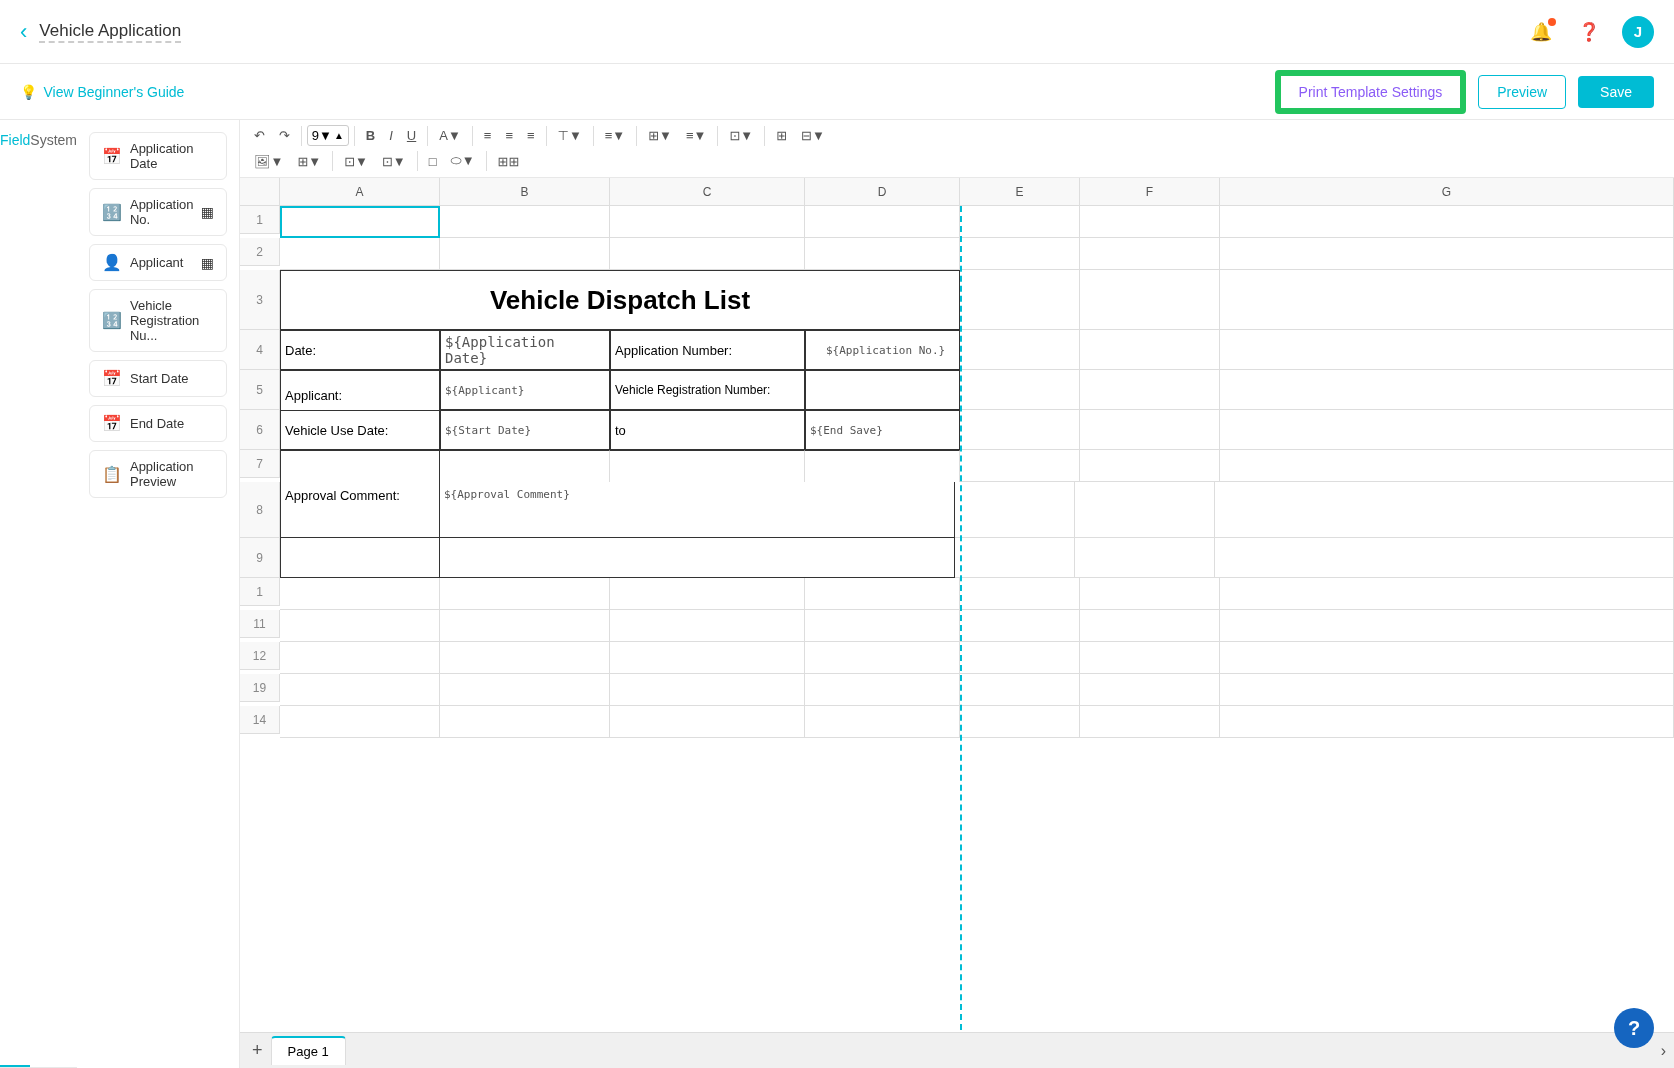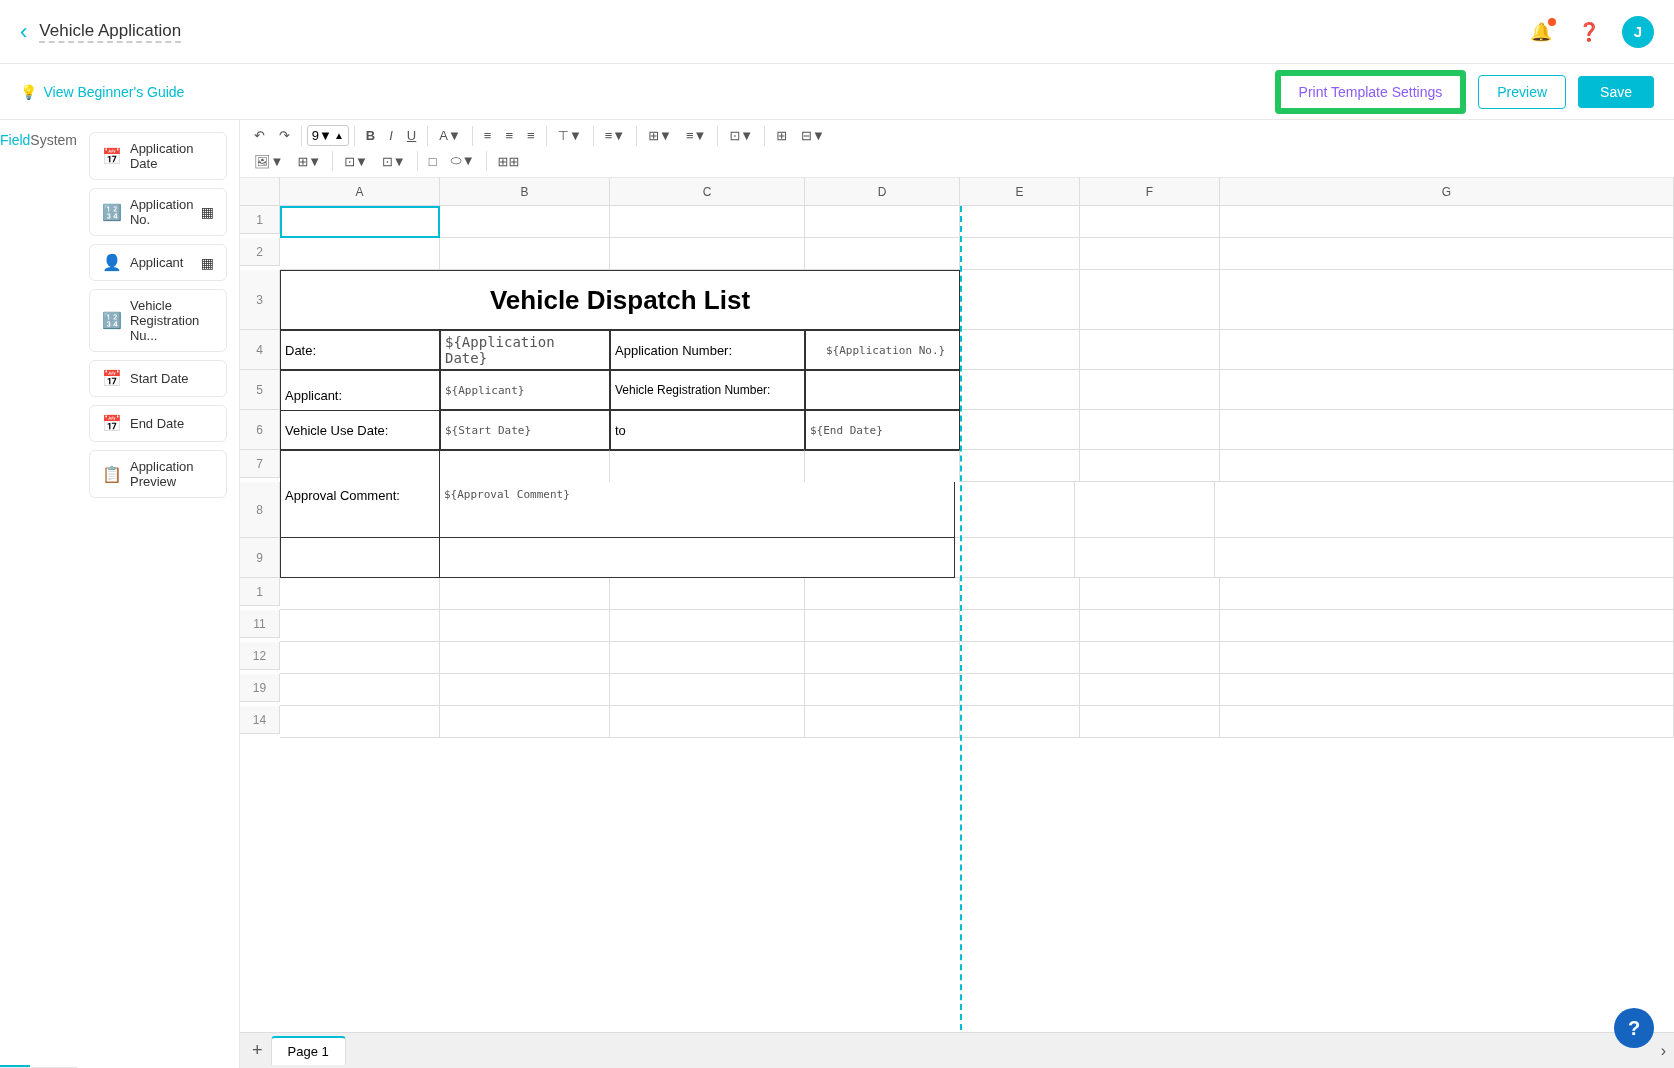--- a/index.html
+++ b/index.html
@@ -356,21 +356,21 @@
         <div class="sheet-cell col-e" style="height:40px;"></div>
         <div class="sheet-cell col-f" style="height:40px;"></div>
         <div class="sheet-cell col-g" style="height:40px;"></div>
       </div>
 
       <div class="sheet-row row-h40">
         <div class="row-num-cell" style="height:40px;">6</div>
         <div class="sheet-cell col-a" style="height:40px; border: 1px solid #333;">Vehicle Use Date:</div>
         <div class="sheet-cell col-b" style="height:40px; border: 1px solid #333; font-family: monospace; font-size: 11px; color: #555;">${Start Date}</div>
         <div class="sheet-cell col-c" style="height:40px; border: 1px solid #333;">to</div>
-        <div class="sheet-cell col-d" style="height:40px; border: 1px solid #333; font-family: monospace; font-size: 11px; color: #555;">${End Date}</div>
+        <div class="sheet-cell col-d" style="height:40px; border: 1px solid #333; font-family: monospace; font-size: 11px; color: #555;">${End Save}</div>
         <div class="sheet-cell col-e" style="height:40px;"></div>
         <div class="sheet-cell col-f" style="height:40px;"></div>
         <div class="sheet-cell col-g" style="height:40px;"></div>
       </div>
 
       <div class="sheet-row row-h32">
         <div class="row-num-cell">7</div>
         <div class="sheet-cell col-a" style="border: 1px solid #333; border-bottom: none;"></div>
         <div class="sheet-cell col-b" style="border-top: 1px solid #333; border-bottom: none; border-left: none;"></div>
         <div class="sheet-cell col-c" style="border-top: 1px solid #333; border-bottom: none;"></div>

